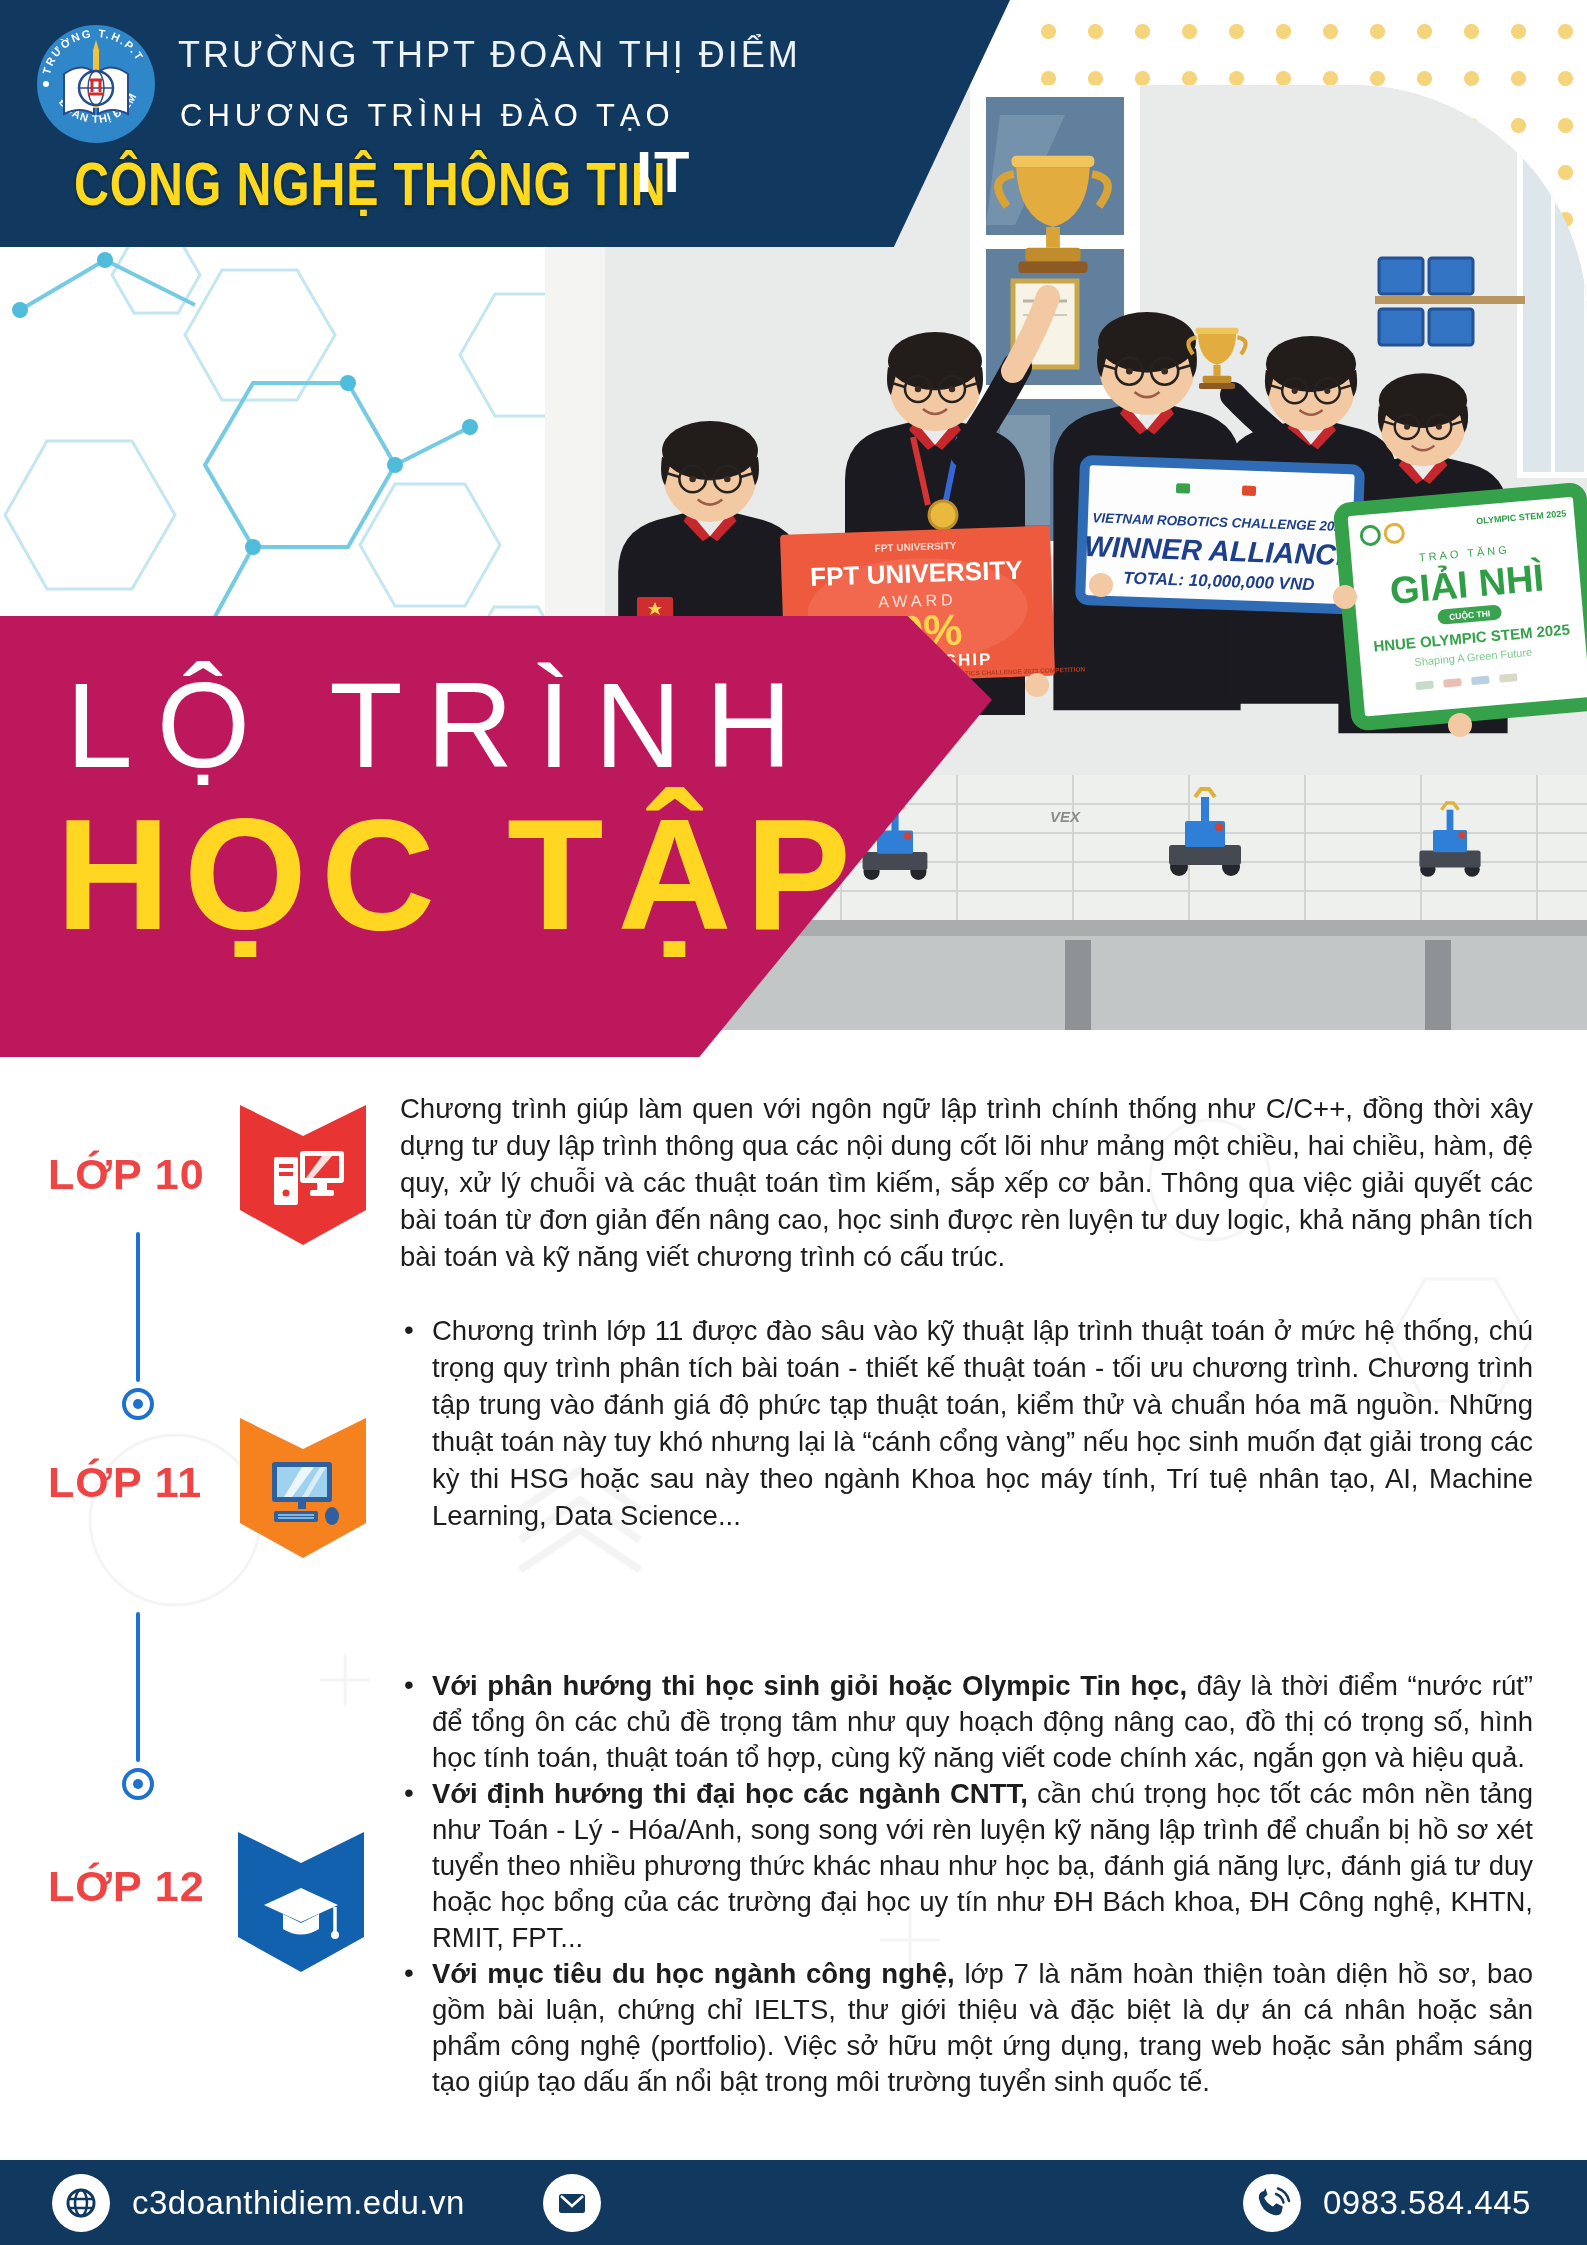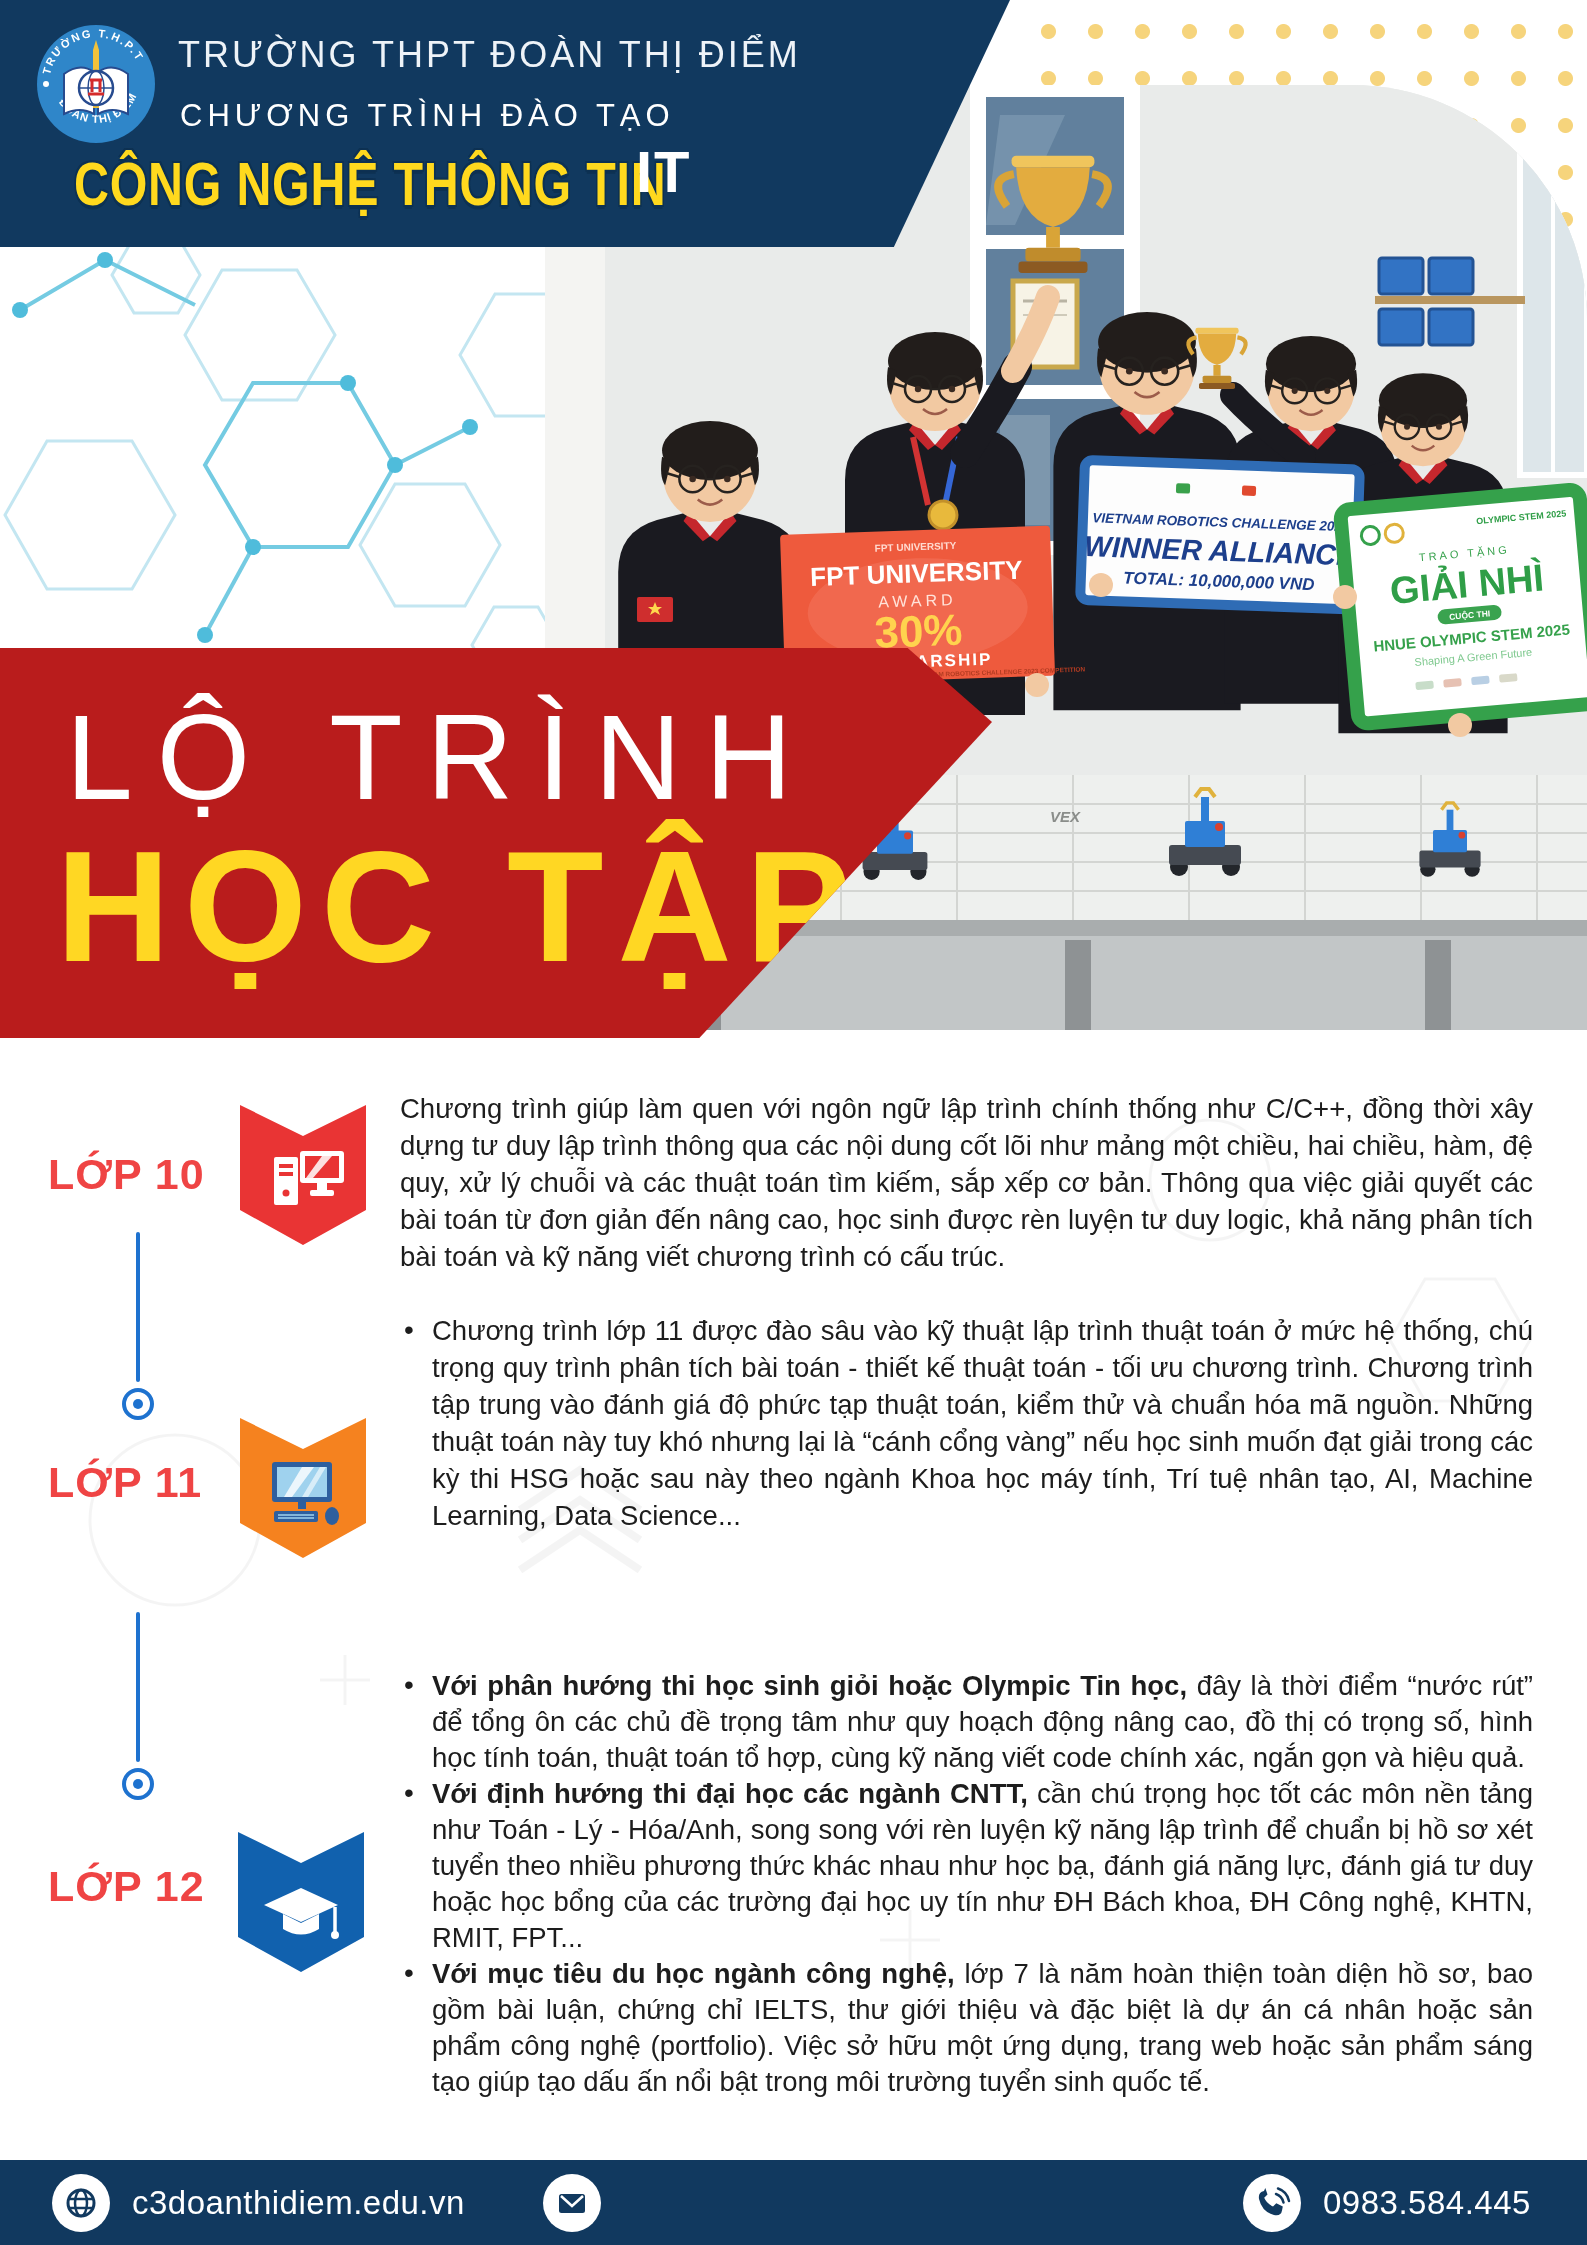--- a/index.html
+++ b/index.html
@@ -25,21 +25,21 @@
        clip-path:polygon(0 0,100% 0,88.5% 100%,0 100%);}
   .logo{position:absolute;left:34px;top:22px;width:124px;height:124px;}
   .school{position:absolute;left:178px;top:34px;font-size:36px;color:#eef3f8;letter-spacing:3px;}
   .prog{position:absolute;left:180px;top:98px;font-size:31px;color:#ffffff;letter-spacing:5px;}
   .major{position:absolute;left:74px;top:148px;font-size:62px;font-weight:800;color:#ffd91e;
          white-space:nowrap;transform:scaleX(.78);transform-origin:left top;letter-spacing:1px;
          text-shadow:2px 2px 0 #0d3152,-2px 2px 0 #0d3152,2px -2px 0 #0d3152,-2px -2px 0 #0d3152,0 4px 0 #0d3152;}
   .it{position:absolute;left:636px;top:138px;font-size:58px;font-weight:800;color:#ffffff;letter-spacing:2px;}
 
   
-  .hero{position:absolute;left:0;top:648px;width:992px;height:390px;background:#b91c1c;z-index:4;
+  .hero{position:absolute;left:0;top:616px;width:992px;height:441px;background:#be185d;z-index:4;
         clip-path:polygon(0 0,91.5% 0,100% 19%,70.5% 100%,0 100%);}
   .t1{position:absolute;left:66px;top:40px;font-size:120px;font-weight:400;color:#ffffff;letter-spacing:24px;}
   .t2{position:absolute;left:56px;top:168px;font-size:158px;font-weight:800;color:#ffd723;letter-spacing:14px;}
 
   
   .glabel{position:absolute;left:48px;font-size:43px;font-weight:700;color:#ef4444;letter-spacing:1px;z-index:5;}
   .banner{position:absolute;width:126px;height:140px;z-index:5;}
   .tline{position:absolute;left:136px;width:4px;background:#1e72cf;border-radius:2px;z-index:5;}
   .tnode{position:absolute;left:122px;width:24px;height:24px;border:4px solid #1e72cf;border-radius:50%;
          background:#fff;z-index:5;}

